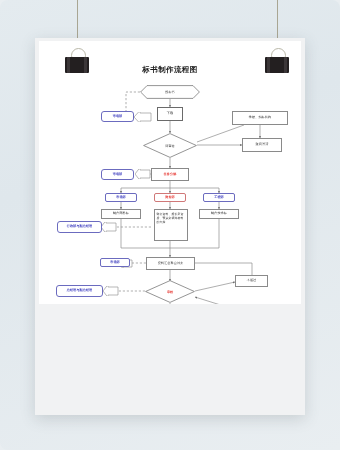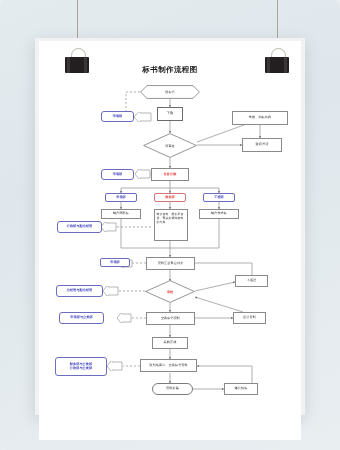--- a/index.html
+++ b/index.html
@@ -19,21 +19,21 @@
   .clip:after{content:"";position:absolute;left:2px;top:0;width:3px;height:16px;
         background:#3b3638;}
   .clip:before{content:"";position:absolute;right:2px;top:0;width:3px;height:16px;
         background:#3b3638;}
   .clip-ring{position:absolute;width:13px;height:13px;border:1.2px solid #b9b7a8;
         border-radius:50%;z-index:5;background:transparent;}
 
   
   .poster-shadow{position:absolute;left:35px;top:38px;width:270px;height:377px;
         background:#f1f2f3;box-shadow:0 4px 14px rgba(60,70,80,.18);}
-  .poster{position:absolute;left:39px;top:41px;width:262px;height:399px;
+  .poster{position:absolute;left:39px;top:41px;width:262px;height:263px;
         background:#ffffff;z-index:4;overflow:hidden;}
 
   .title{position:absolute;left:0;right:0;top:24px;text-align:center;
         font-size:7.5px;font-weight:bold;color:#1a1a1a;letter-spacing:.4px;}
 
   
   .fc{position:absolute;left:0;top:0;width:262px;height:365px;}
   .fc svg{position:absolute;left:0;top:0;}
 
   .node{position:absolute;box-sizing:border-box;display:flex;

